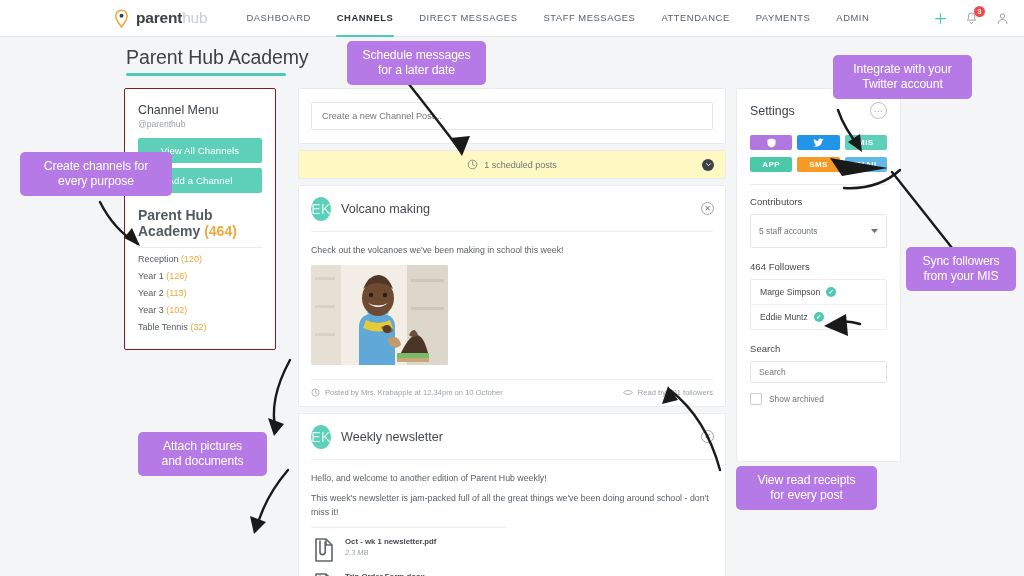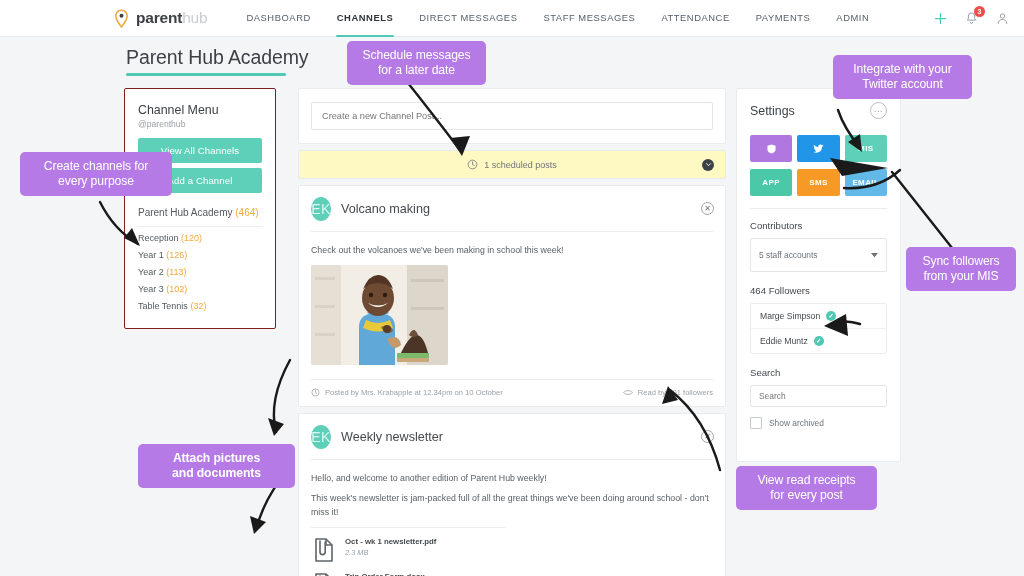--- a/index.html
+++ b/index.html
@@ -53,22 +53,22 @@
     padding: 14px 13px 16px 13px;
   }
   .sb-title { font-size: 12.4px; color: #3d4246; font-weight: 400; }
   .sb-handle { font-size: 8.6px; color: #9aa1a7; margin-top: 2px; margin-bottom: 9px; }
   .sb-btn {
     background: #5ecfb8; color: #fff; font-size: 9.6px;
     text-align: center; padding: 7px 0; border-radius: 2px;
     margin-bottom: 5px; cursor: pointer; letter-spacing: .1px;
   }
   .sb-school {
-    font-size: 10px; color: #545b60; padding: 9px 0 8px 0;
-    border-bottom: 1px solid #ececec; margin-top: 4px;
+    font-size: 14px; color: #545b60; padding: 9px 0 8px 0;
+    border-bottom: 1px solid #ececec; margin-top: 4px; font-weight: bold;
   }
   .cnt { color: #f0a93c; }
   .sb-channel { font-size: 9px; color: #545b60; padding: 6px 0 1px 0; cursor: pointer; }
 
   
   .feed { position: absolute; top: 88px; left: 298px; width: 428px; }
   .card { background: #fff; border: 1px solid #e9ebed; border-radius: 2px; }
   .composer { padding: 13px 12px; }
   .composer-input {
     width: 100%; border: 1px solid #e4e6e8; border-radius: 2px;
@@ -126,21 +126,21 @@
   }
   .set-head { display: flex; align-items: center; justify-content: space-between; margin-bottom: 16px; }
   .set-title { font-size: 12.4px; color: #3d4246; }
   .dots-circle {
     width: 17px; height: 17px; border-radius: 50%; border: 1px solid #b9bec2;
     display: flex; align-items: center; justify-content: center;
     font-size: 9px; color: #8a9196; letter-spacing: .5px; cursor: pointer;
   }
   .chip-row { display: flex; gap: 5px; }
   .chip {
-    flex: 1; height: 27px; border-radius: 2px; display: flex;
+    flex: 1; height: 15px; border-radius: 2px; display: flex;
     align-items: center; justify-content: center;
     font-size: 8px; color: #fff; font-weight: 700; letter-spacing: .4px; cursor: pointer;
   }
   .chip.purple { background: #b077e0; }
   .chip.twitter { background: #2196e8; }
   .chip.mis { background: #5ecfb8; }
   .chip.app { background: #4ac8a8; }
   .chip.sms { background: #f79a25; }
   .chip.email { background: #62b9e8; }
   .set-sep { height: 1px; background: #ececec; margin: 12px 0 11px 0; }
@@ -478,21 +478,21 @@
   <div class="callout" style="left:833px; top:55px; width:139px;">
     <span>Integrate with your</span><br>
     <span>Twitter account</span>
   </div>
 
   <div class="callout" style="left:906px; top:247px; width:110px;">
     <span>Sync followers</span><br>
     <span>from your MIS</span>
   </div>
 
-  <div class="callout" style="left:138px; top:444px; width:157px;font-weight:bold;">
+  <div class="callout" style="left:138px; top:432px; width:129px;">
     <span>Attach pictures</span><br>
     <span>and documents</span>
   </div>
 
   <div class="callout" style="left:736px; top:466px; width:141px;">
     <span>View read receipts</span><br>
     <span>for every post</span>
   </div>
 
 </div>

